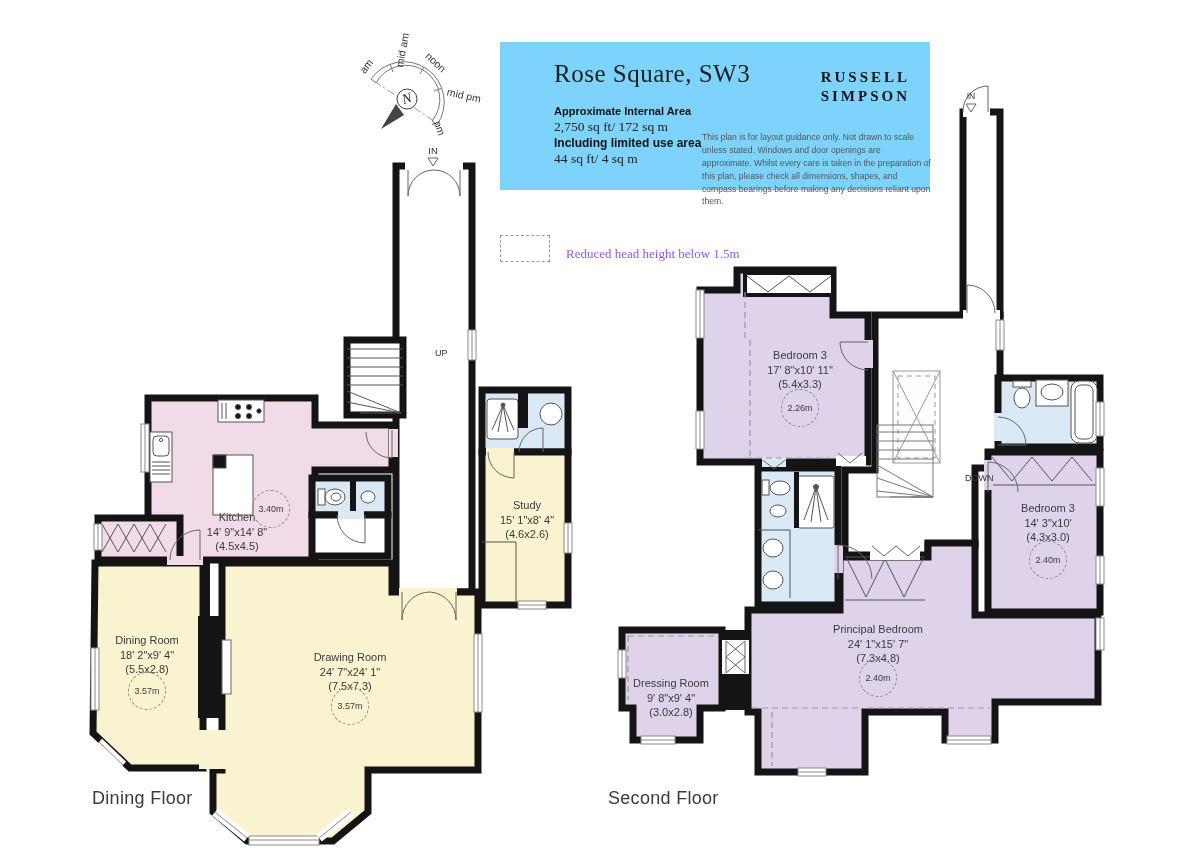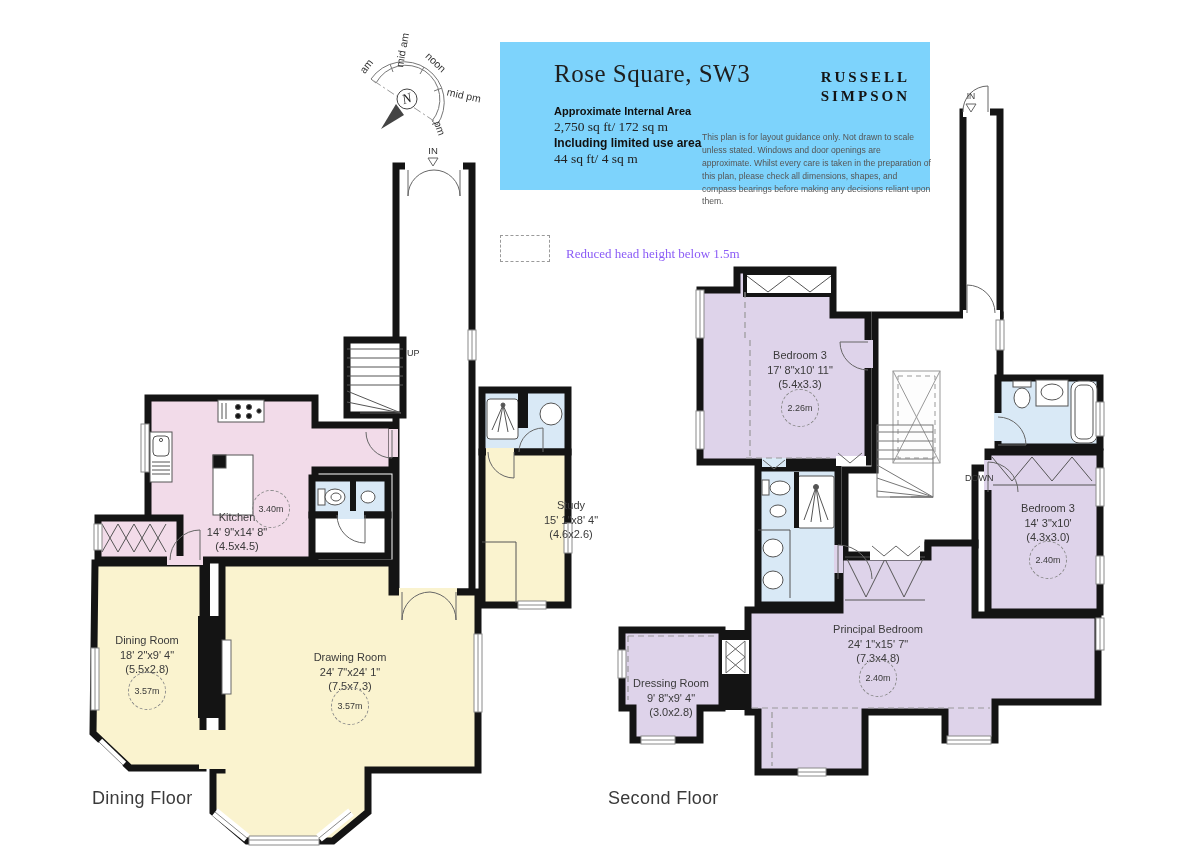--- a/index.html
+++ b/index.html
@@ -302,21 +302,21 @@
 
 <div class="abs cl" style="left:366px;top:66px;transform:translate(-50%,-50%) rotate(-52deg);">am</div>
 <div class="abs cl" style="left:402px;top:50px;transform:translate(-50%,-50%) rotate(-80deg);">mid am</div>
 <div class="abs cl" style="left:436px;top:62px;transform:translate(-50%,-50%) rotate(43deg);">noon</div>
 <div class="abs cl" style="left:464px;top:95px;transform:translate(-50%,-50%) rotate(12deg);">mid pm</div>
 <div class="abs cl" style="left:440px;top:128px;transform:translate(-50%,-50%) rotate(70deg);">pm</div>
 <div class="abs north" style="left:407px;top:99px;">N</div>
 
 <div class="abs tiny" style="left:433px;top:145px;transform:translateX(-50%);">IN</div>
 <div class="abs tiny" style="left:971px;top:91px;transform:translateX(-50%);font-size:8.5px;">IN</div>
-<div class="abs tiny" style="left:407px;top:348px;font-size:9px;">UP</div>
+<div class="abs tiny" style="left:407px;top:348px;font-size:9px;padding-left:28px;">UP</div>
 <div class="abs tiny" style="left:937px;top:473px;font-size:9px;padding-left:28px;">DOWN</div>
 
 <div class="abs room-label" style="left:237px;top:510px;">
   <div>Kitchen</div>
   <div>14' 9"x14' 8"</div>
   <div>(4.5x4.5)</div>
 </div>
 <div class="abs hc" style="left:271px;top:509px;">3.40m</div>
 
 <div class="abs room-label" style="left:147px;top:633px;">
@@ -326,21 +326,21 @@
 </div>
 <div class="abs hc" style="left:147px;top:691px;">3.57m</div>
 
 <div class="abs room-label" style="left:350px;top:650px;">
   <div>Drawing Room</div>
   <div>24' 7"x24' 1"</div>
   <div>(7.5x7.3)</div>
 </div>
 <div class="abs hc" style="left:350px;top:706px;">3.57m</div>
 
-<div class="abs room-label" style="left:527px;top:498px;margin-left:44px;">
+<div class="abs room-label" style="left:527px;top:498px;">
   <div>Study</div>
   <div>15' 1"x8' 4"</div>
   <div>(4.6x2.6)</div>
 </div>
 
 <div class="abs room-label" style="left:800px;top:348px;">
   <div>Bedroom 3</div>
   <div>17' 8"x10' 11"</div>
   <div>(5.4x3.3)</div>
 </div>

